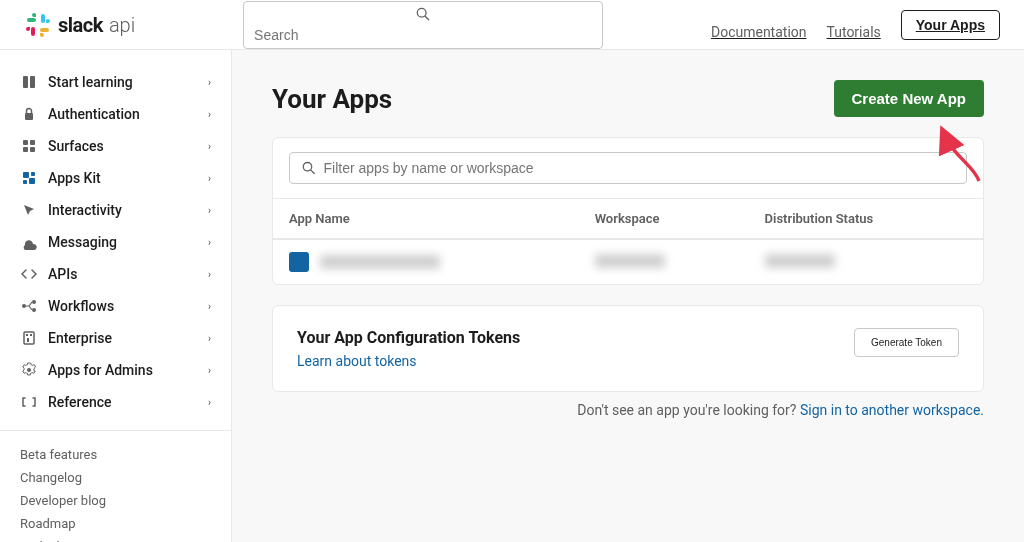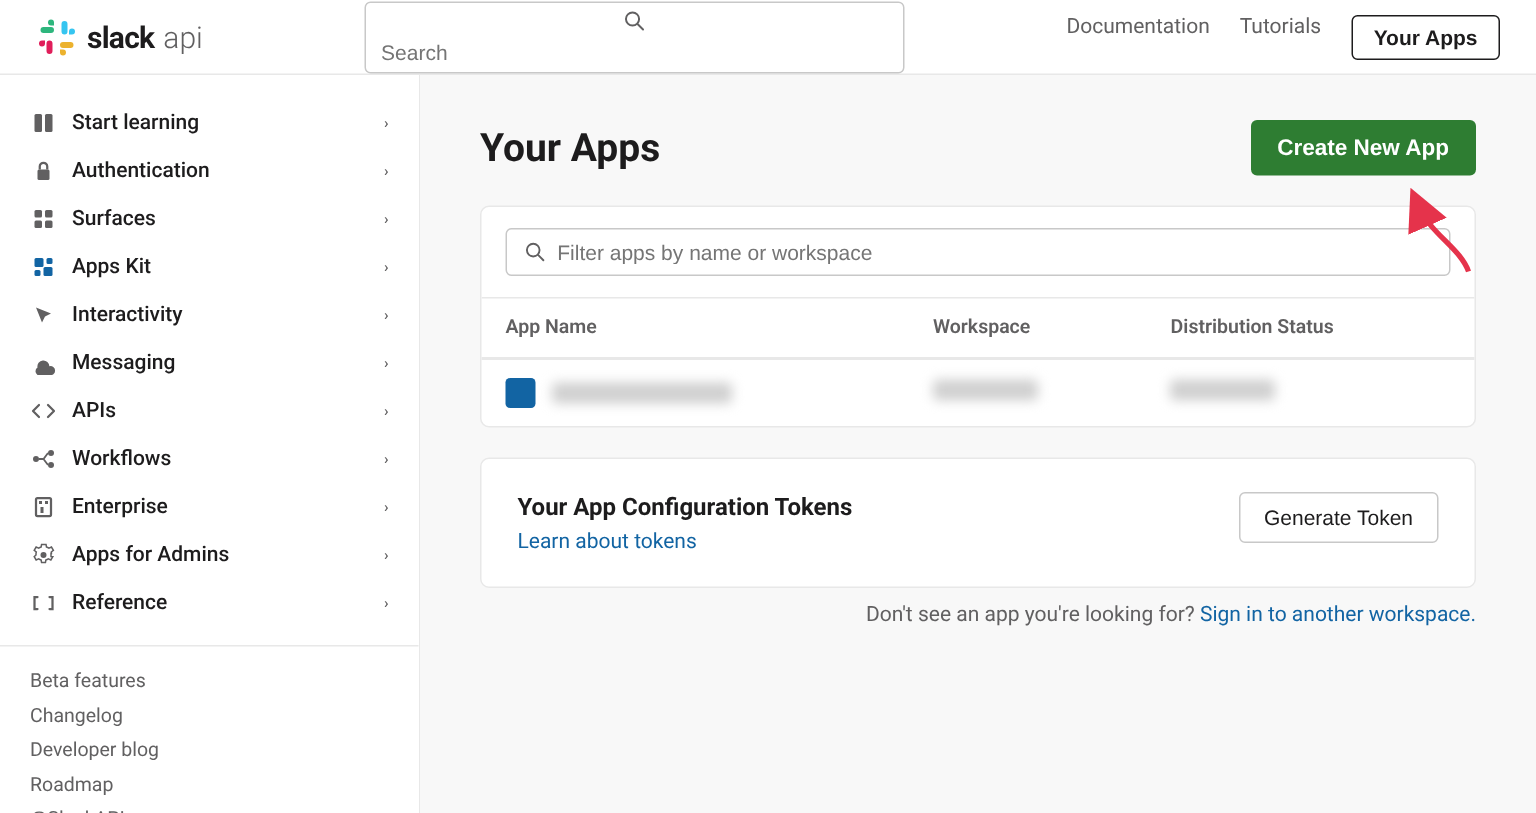--- a/index.html
+++ b/index.html
@@ -63,22 +63,23 @@
       color: #616061;
       background: transparent;
       width: 100%;
     }
     .search-icon-svg {
       color: #616061;
       flex-shrink: 0;
     }
     .topnav-right {
       display: flex;
-      align-items: flex-start;
+      align-items: flex-end;
       gap: 20px;
+      text-decoration: underline;
     }
     .nav-link {
       font-size: 14px;
       color: #616061;
       text-decoration: none;
       cursor: pointer;
     }
     .your-apps-btn {
       border: 1px solid #1d1c1d;
       border-radius: 4px;
@@ -91,21 +92,21 @@
     }
 
     
     .layout {
       display: flex;
       height: calc(100vh - 50px);
     }
 
     
     .sidebar {
-      width: 280px;
+      width: 232px;
       border-right: 1px solid #e8e8e8;
       padding: 16px 0;
       overflow-y: auto;
       flex-shrink: 0;
       background: #fff;
     }
     .sidebar-item {
       display: flex;
       align-items: center;
       justify-content: space-between;
@@ -274,21 +275,21 @@
       color: #1264a3;
       text-decoration: none;
       font-size: 14px;
       cursor: pointer;
     }
     .generate-btn {
       background: #fff;
       border: 1px solid #c8c8c8;
       border-radius: 4px;
       padding: 8px 16px;
-      font-size: 14px;
+      font-size: 10px;
       cursor: pointer;
       color: #1d1c1d;
       white-space: nowrap;
     }
 
     
     .footer-text {
       text-align: right;
       font-size: 14px;
       color: #616061;

